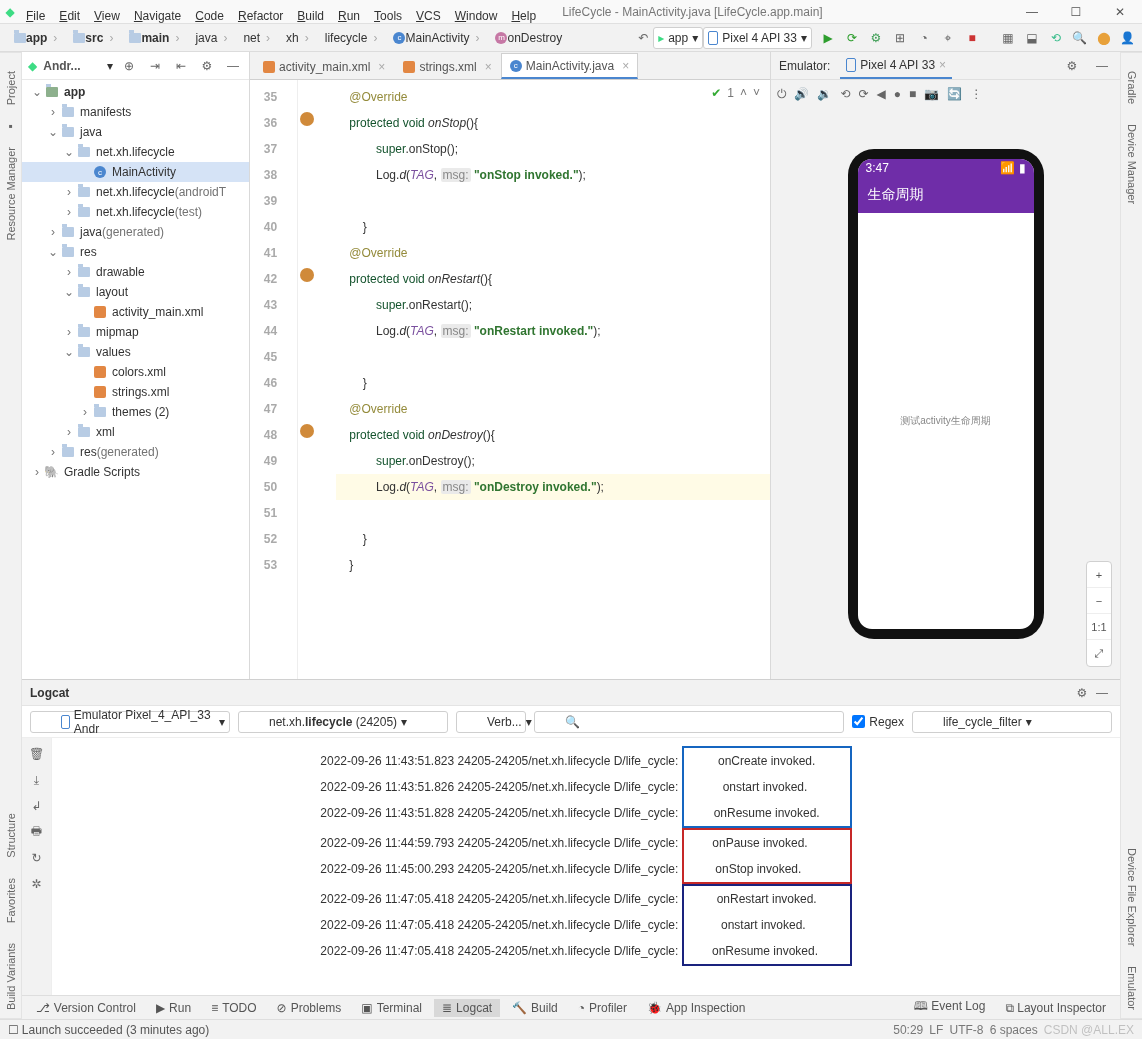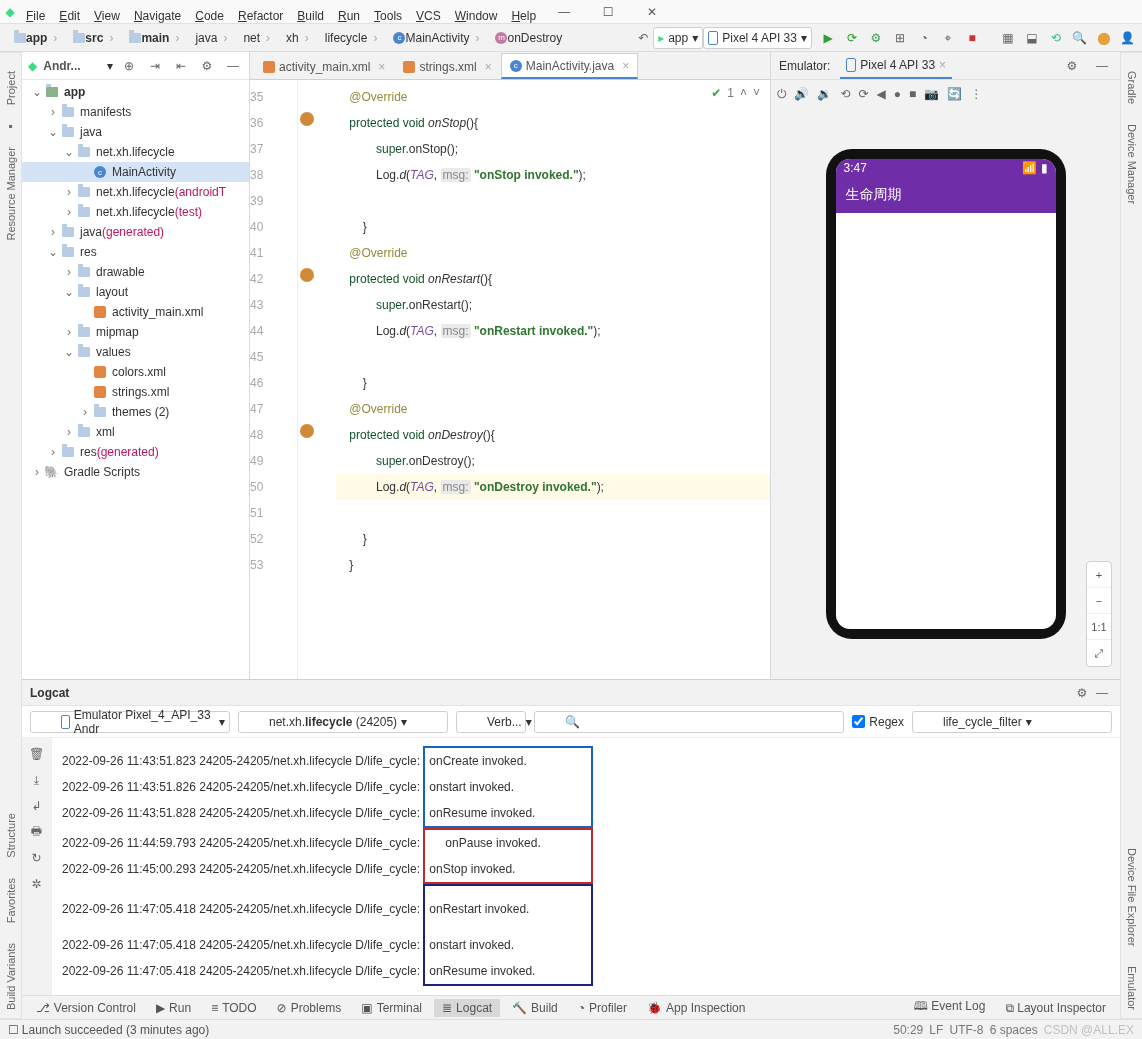--- a/index.html
+++ b/index.html
@@ -35,70 +35,70 @@
 .main { position:absolute; left:22px; right:22px; top:52px; bottom:40px; display:flex; flex-direction:column; }
 .upper { flex:1; display:flex; min-height:0; }
 .project-panel { width:228px; background:#fff; border-right:1px solid #d9d9d9; display:flex; flex-direction:column; }
 .panel-head { height:28px; display:flex; align-items:center; padding:0 6px; gap:6px; border-bottom:1px solid #e8e8e8; }
 .panel-head .title { flex:1; font-weight:bold; color:#555; }
 .tree { flex:1; overflow:auto; padding:2px 0; font-size:12px; }
 .tn { display:flex; align-items:center; height:20px; padding-right:4px; white-space:nowrap; }
 .tn .arr { width:14px; text-align:center; color:#777; }
 .tn .ic { width:16px; height:16px; display:inline-flex; align-items:center; justify-content:center; margin-right:4px; }
 .tn.sel { background:#d5e3f6; }
-.gen { color:#be185d; }
+.gen { color:#737373; }
 
 
 .editor-wrap { flex:1; display:flex; flex-direction:column; min-width:0; }
 .tabs { height:28px; display:flex; align-items:flex-end; background:#f2f2f2; border-bottom:1px solid #d0d0d0; padding-left:4px; }
 .tab { display:flex; align-items:center; height:26px; padding:0 8px; border:1px solid transparent; border-bottom:0; gap:4px; color:#555; }
 .tab.active { background:#fff; border-color:#d0d0d0; border-bottom:2px solid #4a86cf; }
 .tab .x { color:#aaa; margin-left:4px; }
 .editor-body { flex:1; display:flex; background:#fff; min-height:0; position:relative; }
-.gutter { width:48px; background:#fff; border-right:1px solid #eee; color:#aaa; text-align:left; padding:4px 6px 4px 0; font-family:Consolas,monospace; font-size:13px; line-height:26px; }
+.gutter { width:48px; background:#fff; border-right:1px solid #eee; color:#aaa; text-align:center; padding:4px 6px 4px 0; font-family:Consolas,monospace; font-size:13px; line-height:26px;font-weight:bold; }
 .gutter2 { width:18px; background:#fff; position:relative; }
 .oicon { position:absolute; width:14px; height:14px; border-radius:50%; background:#d08a3a; left:2px; }
 .code { flex:1; padding:4px 0 4px 20px; font-family:Consolas,monospace; font-size:13.5px; line-height:26px; white-space:pre; overflow:auto; }
 .kw { color:#14532d; }
 .ann { color:#948b3b; }
 .fn { font-style:italic; color:#333; }
 .call { font-style:italic; }
 .str { color:#307530; font-weight:bold; }
 .param { background:#eaeaea; color:#888; border-radius:2px; padding:0 2px; }
 .tag { font-style:italic; color:#7a4f9e; }
 .cur-line { background:#fffbe6; }
 .edtop { position:absolute; top:6px; right:10px; display:flex; gap:6px; align-items:center; color:#777; }
 
 
 .emul { width:350px; border-left:1px solid #d9d9d9; background:#f2f2f2; display:flex; flex-direction:column; }
 .emul-head { height:28px; display:flex; align-items:center; padding:0 8px; border-bottom:1px solid #e0e0e0; gap:10px; }
 .emul-t { display:flex; align-items:center; gap:4px; border-bottom:2px solid #4a86cf; height:26px; padding:0 6px; }
 .emul-tb { height:28px; display:flex; align-items:center; padding:0 6px; gap:8px; color:#666; }
 .emul-tb span { cursor:default; }
 .phone-area { flex:1; display:flex; align-items:center; justify-content:center; position:relative; }
-.phone { width:240px; height:490px; background:#111; border-radius:26px; padding:10px 10px; position:relative; }
+.phone { width:196px; height:490px; background:#111; border-radius:26px; padding:10px 10px; position:relative; }
 .screen { width:100%; height:100%; background:#fff; border-radius:14px; overflow:hidden; display:flex; flex-direction:column; }
 .stbar { height:18px; background:#6f2da8; display:flex; align-items:center; justify-content:space-between; padding:0 8px; color:#fff; font-size:9px; }
 .appbar { height:36px; background:#6f2da8; color:#fff; display:flex; align-items:center; padding:0 10px; font-size:14px; }
 .appbody { flex:1; display:flex; align-items:center; justify-content:center; color:#888; font-size:10px; }
 .zoomctl { position:absolute; right:8px; bottom:12px; width:26px; background:#fff; border:1px solid #d0d0d0; border-radius:4px; display:flex; flex-direction:column; }
 .zoomctl div { height:26px; display:flex; align-items:center; justify-content:center; border-bottom:1px solid #eee; font-size:11px; color:#555; }
 .zoomctl div:last-child { border-bottom:0; }
 
 
 .logcat { height:320px; border-top:1px solid #d0d0d0; background:#fff; display:flex; flex-direction:column; }
 .lc-head { height:26px; display:flex; align-items:center; padding:0 8px; background:#f2f2f2; border-bottom:1px solid #e4e4e4; }
 .lc-head .ttl { flex:1; font-weight:bold; }
 .lc-filters { height:32px; display:flex; align-items:center; gap:8px; padding:0 8px; border-bottom:1px solid #eee; }
 .lc-filters .combo { flex:none;padding-left:30px; }
 .lc-filters .search { flex:1; }
 .lc-body { flex:1; display:flex; }
 .lc-side { width:30px; background:#f2f2f2; display:flex; flex-direction:column; align-items:center; gap:6px; padding-top:6px; border-right:1px solid #eee; }
 .lc-lines { flex:1; padding:8px 10px; font-family:Consolas,monospace; font-size:13px; line-height:26px; }
-.lc-line { white-space:pre; }
+.lc-line { white-space:pre;text-align:center; }
 
 
 .bottom-tools { position:absolute; left:22px; right:22px; bottom:20px; height:24px; background:#f2f2f2; border-top:1px solid #dedede; display:flex; align-items:center; gap:4px; padding:0 6px; }
 .btool { display:flex; align-items:center; gap:4px; padding:2px 8px; color:#555; }
 .btool.active { background:#d8d8d8; }
 .status { position:absolute; left:0; right:0; bottom:0; height:20px; background:#f2f2f2; border-top:1px solid #dedede; display:flex; align-items:center; padding:0 8px; color:#555; font-size:11px; }
 .status .r { color:#777; }
 .ico-folder { width:12px; height:10px; background:#b8cce4; border-radius:1px; position:relative; }
 .ico-folder::before { content:""; position:absolute; top:-3px; left:0; width:5px; height:3px; background:#b8cce4; }
 .ico-c-blue { width:12px; height:12px; border-radius:50%; background:#4a86cf; color:#fff; font-size:8px; display:flex; align-items:center; justify-content:center; }
@@ -118,20 +118,21 @@
       <span><u>N</u>avigate</span>
       <span><u>C</u>ode</span>
       <span><u>R</u>efactor</span>
       <span><u>B</u>uild</span>
       <span><u>R</u>un</span>
       <span><u>T</u>ools</span>
       <span><u>V</u>CS</span>
       <span><u>W</u>indow</span>
       <span><u>H</u>elp</span>
     </div>
+  <div class="wtitle">LifeCycle - MainActivity.java [LifeCycle.app.main]</div>
   <div class="winbtn">—</div>
   <div class="winbtn">☐</div>
   <div class="winbtn">✕</div>
 </div>
 
 <div class="navbar">
   <div id="crumbs" class="row">
       <div class="crumb">
         <span class="ico-folder"></span> 
         <b>app</b>
@@ -350,20 +351,21 @@
       <span>⋮</span>
     </div>
     <div class="phone-area">
       <div class="phone">
         <div class="screen">
           <div class="stbar">
             <span>3:47</span>
             <span>📶 ▮</span>
           </div>
           <div class="appbar">生命周期</div>
+          <div class="appbody">测试activity生命周期</div>
         </div>
       </div>
       <div class="zoomctl">
         <div>+</div>
         <div>−</div>
         <div>1:1</div>
         <div>⤢</div>
       </div>
     </div>
   </div>
@@ -410,21 +412,21 @@
       <span class="nbtn">🖶</span>
       <span class="nbtn">↻</span>
       <span class="nbtn">✲</span>
     </div>
     <div class="lc-lines" id="lclines">
           <div class="lc-line">2022-09-26 11:43:51.823 24205-24205/net.xh.lifecycle D/life_cycle: <span style="border-left:2px solid;border-right:2px solid;border-top:2px solid;border-color:#1565c0;padding:0 4px;display:inline-block;min-width:170px">onCreate invoked.</span></div>
           <div class="lc-line">2022-09-26 11:43:51.826 24205-24205/net.xh.lifecycle D/life_cycle: <span style="border-left:2px solid;border-right:2px solid;border-color:#1565c0;padding:0 4px;display:inline-block;min-width:170px">onstart invoked. </span></div>
           <div class="lc-line">2022-09-26 11:43:51.828 24205-24205/net.xh.lifecycle D/life_cycle: <span style="border-left:2px solid;border-right:2px solid;border-bottom:2px solid;border-color:#1565c0;padding:0 4px;display:inline-block;min-width:170px">onResume invoked.</span></div>
           <div class="lc-line">2022-09-26 11:44:59.793 24205-24205/net.xh.lifecycle D/life_cycle: <span style="border-left:2px solid;border-right:2px solid;border-top:2px solid;border-color:#c62828;padding:0 20px;display:inline-block;min-width:170px">onPause invoked.    </span></div>
           <div class="lc-line">2022-09-26 11:45:00.293 24205-24205/net.xh.lifecycle D/life_cycle: <span style="border-left:2px solid;border-right:2px solid;border-bottom:2px solid;border-color:#c62828;padding:0 4px;display:inline-block;min-width:170px">onStop invoked.     </span></div>
-          <div class="lc-line">2022-09-26 11:47:05.418 24205-24205/net.xh.lifecycle D/life_cycle: <span style="border-left:2px solid;border-right:2px solid;border-top:2px solid;border-color:#1a237e;padding:10px 4px;display:inline-block;min-width:170px">onRestart invoked.</span></div>
+          <div class="lc-line">2022-09-26 11:47:05.418 24205-24205/net.xh.lifecycle D/life_cycle: <span style="border-left:2px solid;border-right:2px solid;border-top:2px solid;border-color:#1a237e;padding:0 4px;display:inline-block;min-width:170px">onRestart invoked.</span></div>
           <div class="lc-line">2022-09-26 11:47:05.418 24205-24205/net.xh.lifecycle D/life_cycle: <span style="border-left:2px solid;border-right:2px solid;border-color:#1a237e;padding:0 4px;display:inline-block;min-width:170px">onstart invoked.  </span></div>
           <div class="lc-line">2022-09-26 11:47:05.418 24205-24205/net.xh.lifecycle D/life_cycle: <span style="border-left:2px solid;border-right:2px solid;border-bottom:2px solid;border-color:#1a237e;padding:0 4px;display:inline-block;min-width:170px">onResume invoked. </span></div>
         </div>
   </div>
  </div>
 </div>
 
 <div class="bottom-tools" id="btools">
 <div class="btool"><span>⎇</span> Version Control</div>
     <div class="btool"><span>▶</span> Run</div>

